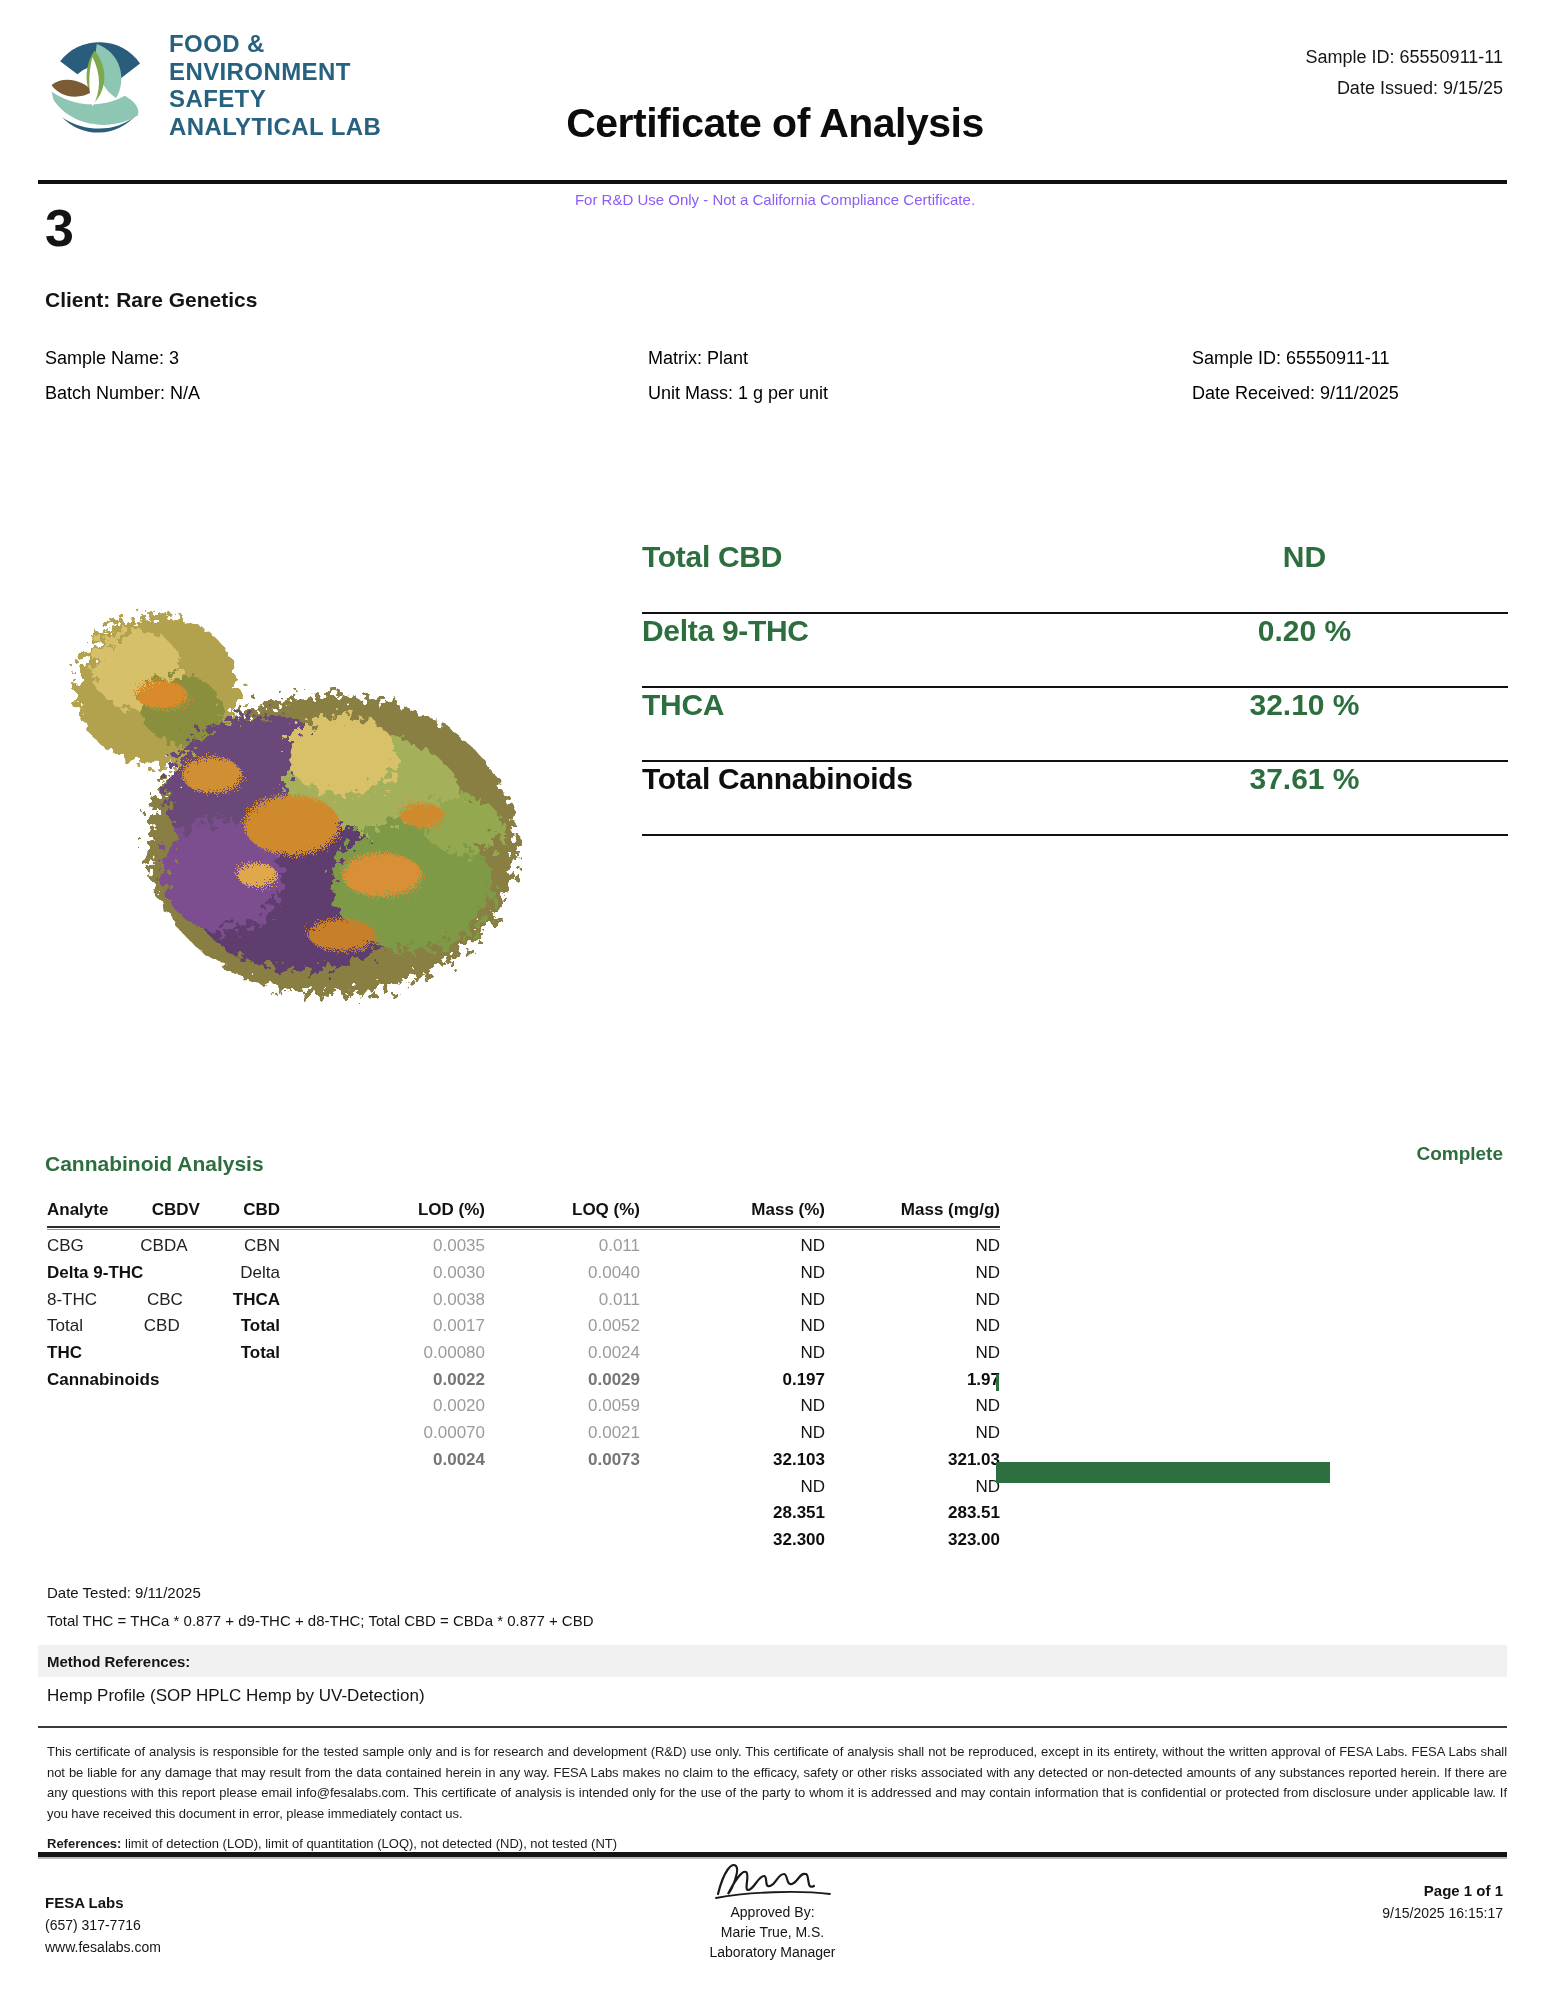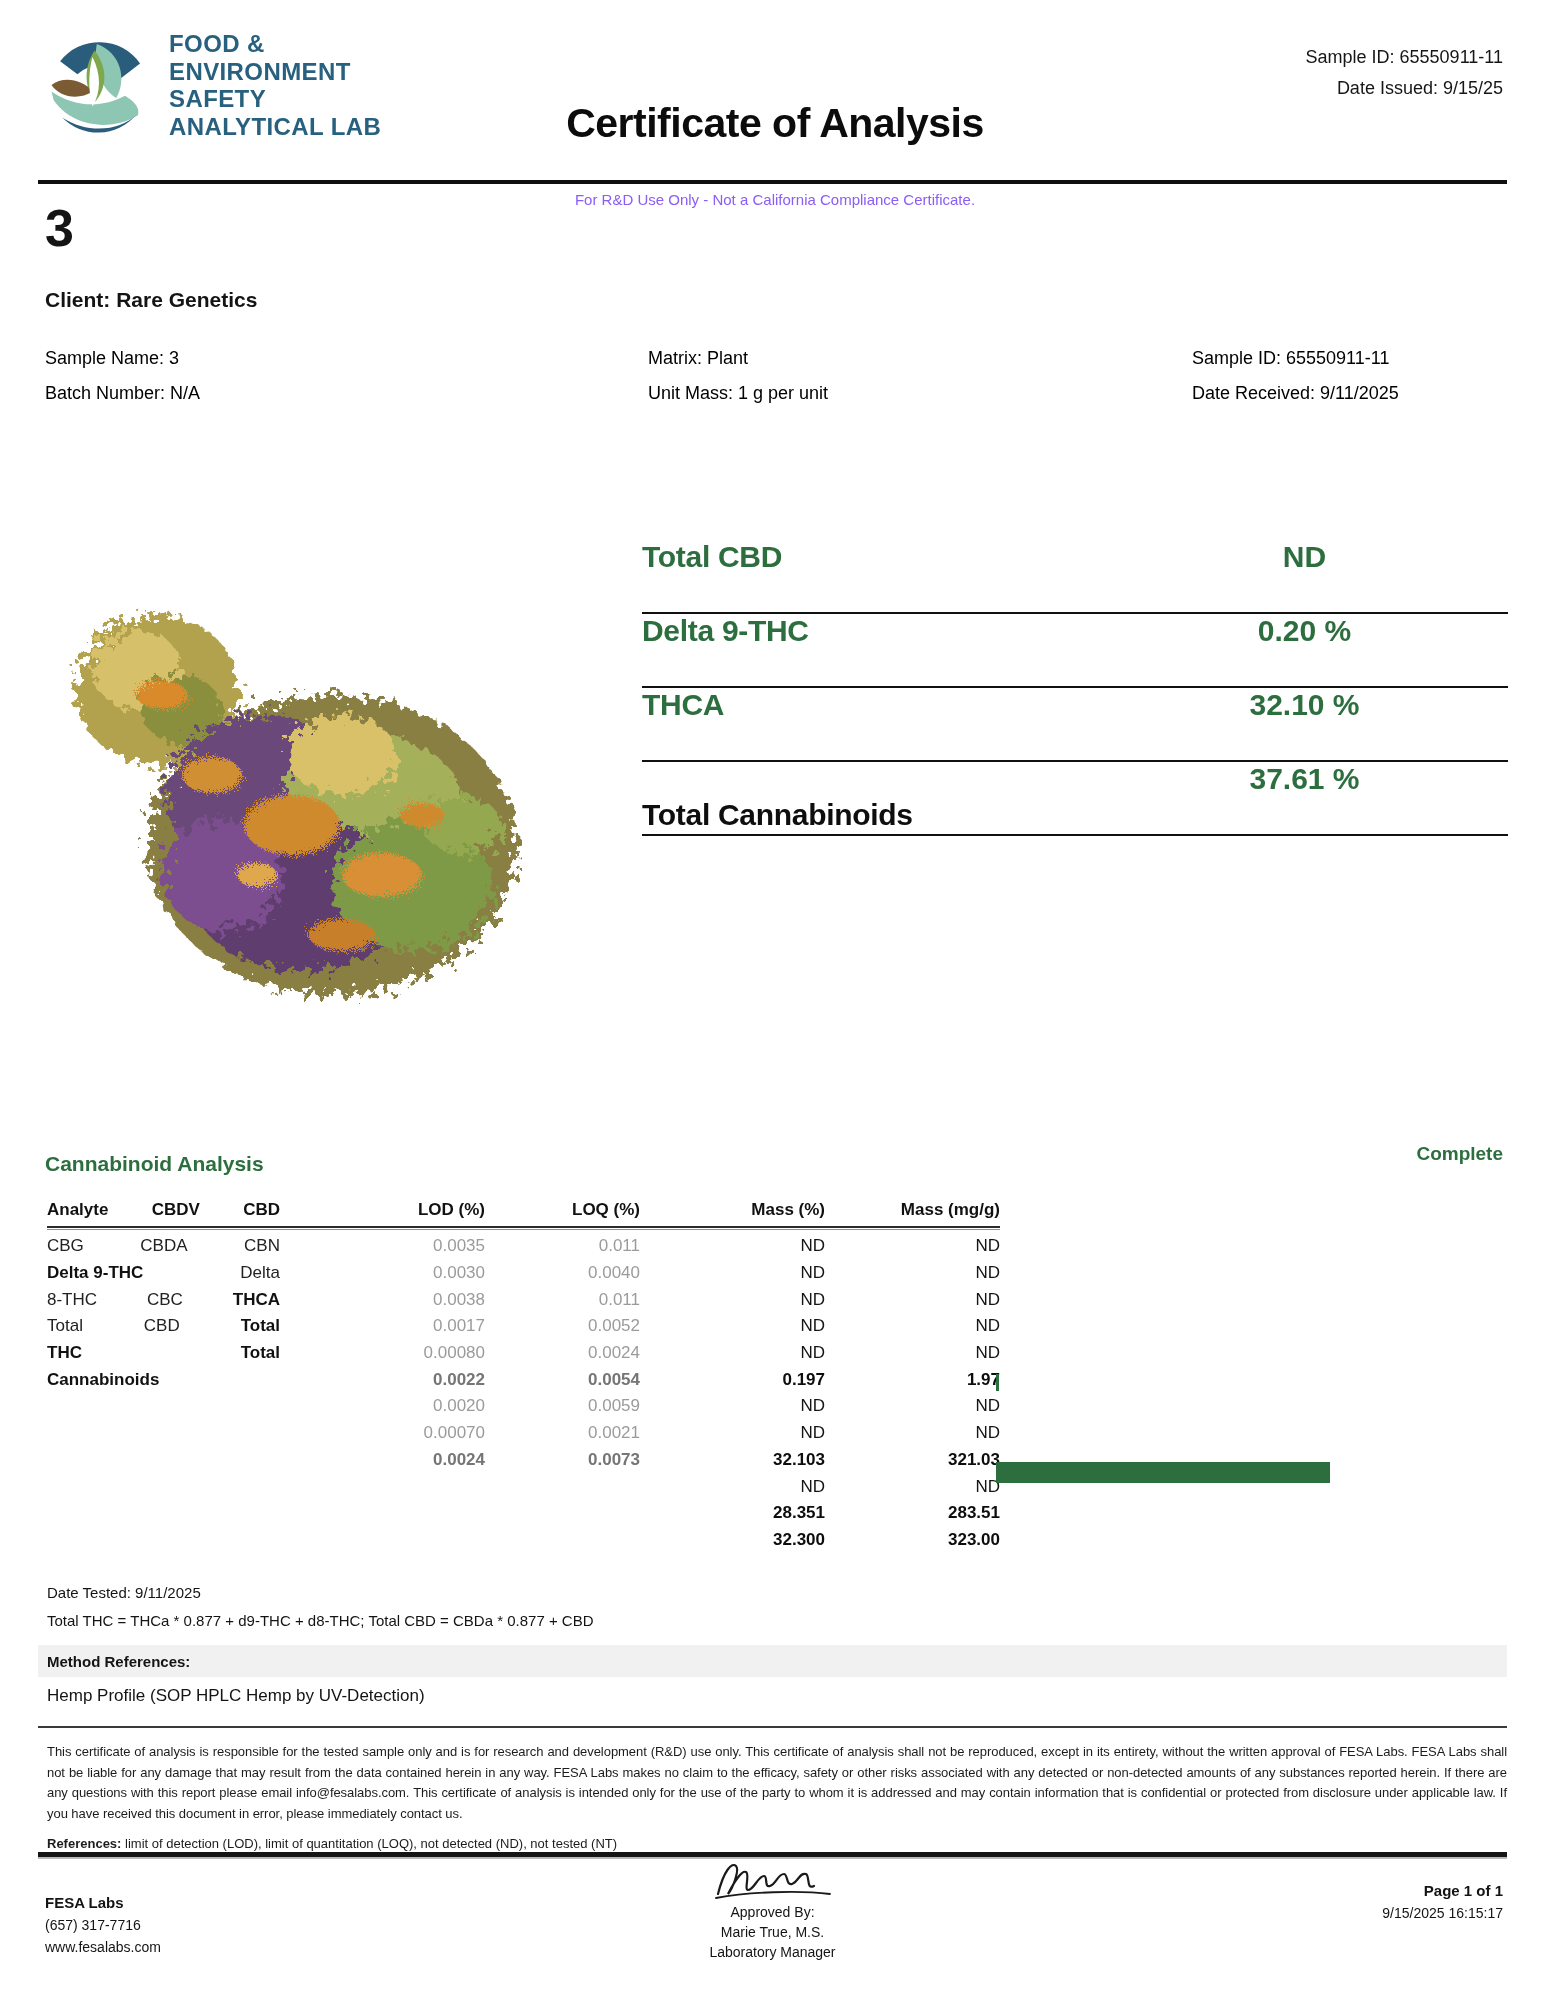--- a/index.html
+++ b/index.html
@@ -17,21 +17,21 @@
 
   .sample-number{position:absolute;left:45px;top:198px;font-size:52px;font-weight:700;}
   .client{position:absolute;left:45px;top:288px;font-size:21px;font-weight:700;}
 
   .info-line{position:absolute;font-size:18px;color:#000000;}
 
   
   .summary{position:absolute;left:642px;top:540px;width:866px;}
   .summary-row{position:relative;height:72px;display:flex;align-items:flex-start;border-bottom:2px solid #101010;}
   .summary-label{font-size:30px;font-weight:700;color:var(--green);letter-spacing:-.3px;}
-  .summary-label.dark{color:#0e0e0e;margin-top:36px;}
+  .summary-label.dark{color:#0e0e0e;}
   .summary-value{position:absolute;left:555px;width:215px;text-align:center;font-size:30px;font-weight:700;color:var(--green);}
 
   
   .bud{position:absolute;left:42px;top:575px;}
 
   
   :root{--green:#2d6e3f;}
   .analysis-heading{position:absolute;left:45px;top:1140px;font-size:21px;font-weight:700;color:var(--green);margin-top:12px;}
   .complete{position:absolute;right:42px;top:1143px;font-size:19px;font-weight:700;color:var(--green);}
 
@@ -242,21 +242,21 @@
       <div class="num lodloq">0.00080</div>
       <div class="num lodloq">0.0024</div>
       <div class="num mass">ND</div>
       <div class="num mass">ND</div>
     </div>
     <div class="grid-row trow">
       <div class="analyte">
           <span class="bold">Cannabinoids</span>
         </div>
       <div class="num lodloq lb">0.0022</div>
-      <div class="num lodloq lb">0.0054</div>
+      <div class="num lodloq lb">0.0029</div>
       <div class="num mass b">0.197</div>
       <div class="num mass b">1.97</div>
     </div>
     <div class="grid-row trow">
       <div class="analyte"></div>
       <div class="num lodloq">0.0020</div>
       <div class="num lodloq">0.0059</div>
       <div class="num mass">ND</div>
       <div class="num mass">ND</div>
     </div>

